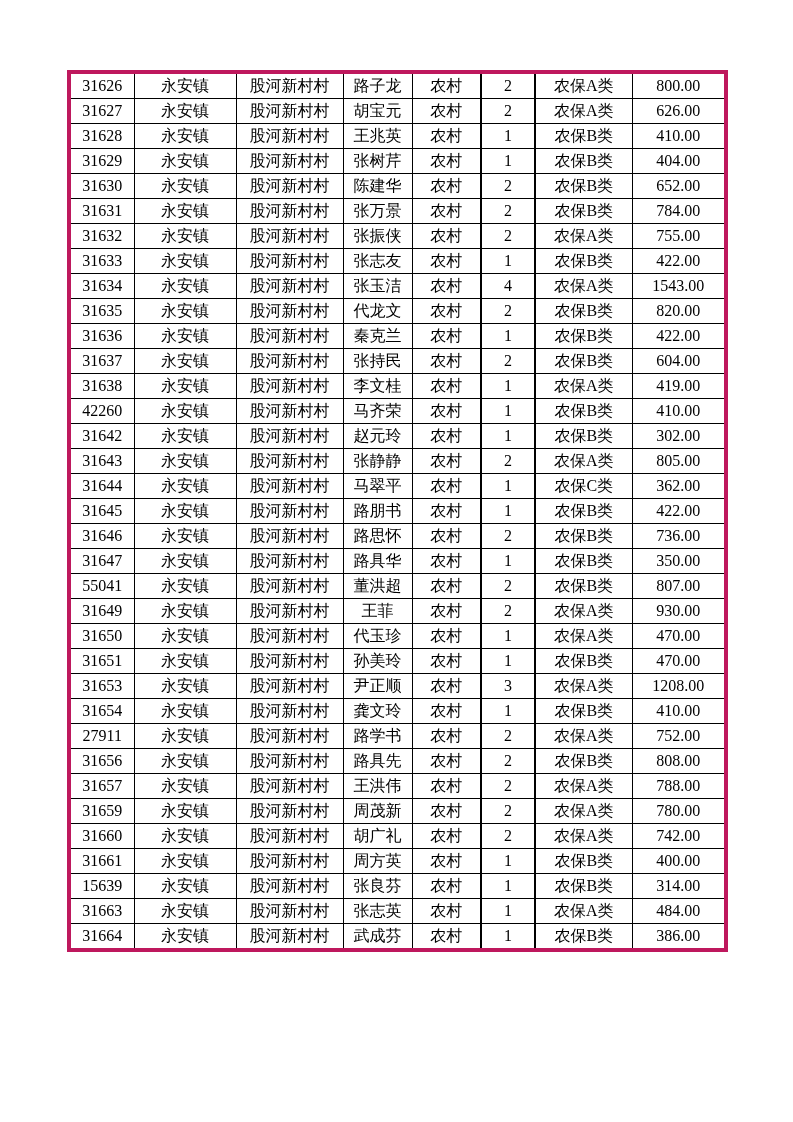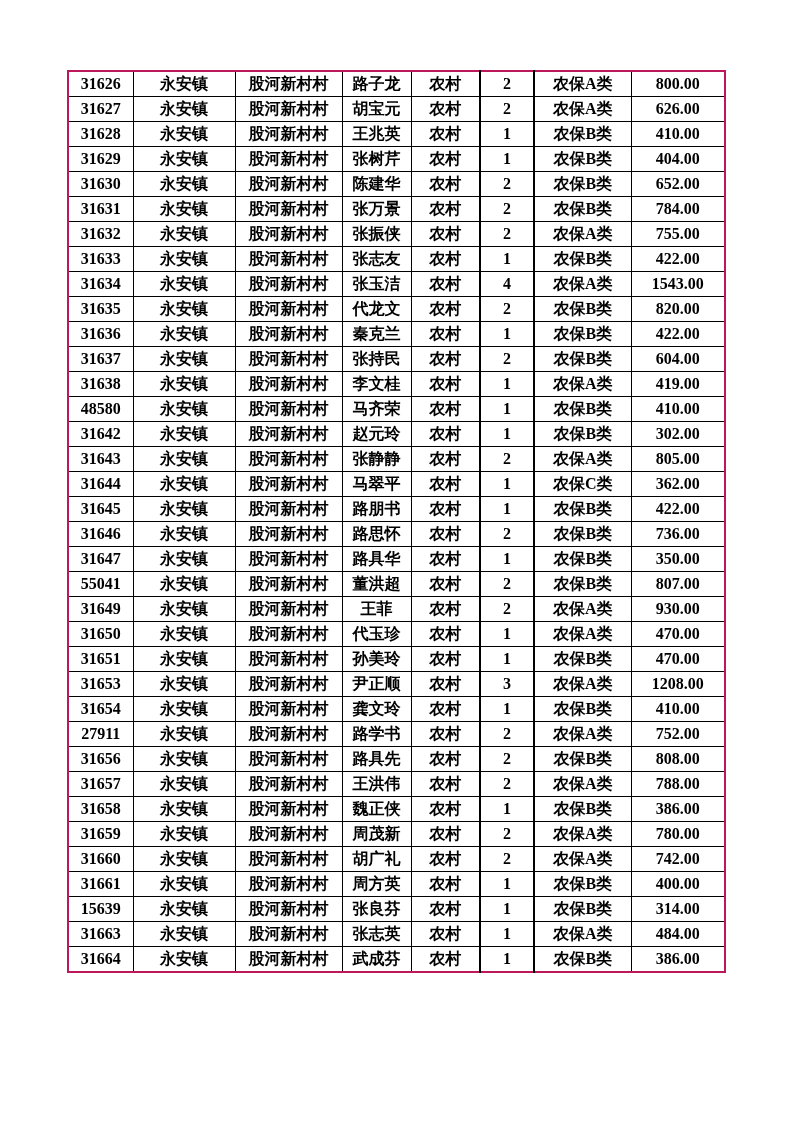--- a/index.html
+++ b/index.html
@@ -16,22 +16,21 @@
   }
   .sheet {
     position: absolute;
     left: 67px;
     top: 70px;
   }
   table.roster {
     border-collapse: collapse;
     table-layout: fixed;
     width: 657px;
-    border: 2px solid #be185d;
-    font-weight: bold;
+    border: 4px solid #be185d;
   }
   table.roster td {
     border: 1px solid #000000;
     height: 24px;
     padding: 0 2px;
     text-align: center;
     vertical-align: middle;
     font-size: 16px;
     line-height: 24px;
     white-space: nowrap;
@@ -189,21 +188,21 @@
           <td class="col-id">31638</td>
           <td class="col-town">永安镇</td>
           <td class="col-village">股河新村村</td>
           <td class="col-name">李文桂</td>
           <td class="col-residence">农村</td>
           <td class="col-count">1</td>
           <td class="col-insurance_type">农保A类</td>
           <td class="col-amount">419.00</td>
         </tr>
         <tr>
-          <td class="col-id">48580</td>
+          <td class="col-id">42260</td>
           <td class="col-town">永安镇</td>
           <td class="col-village">股河新村村</td>
           <td class="col-name">马齐荣</td>
           <td class="col-residence">农村</td>
           <td class="col-count">1</td>
           <td class="col-insurance_type">农保B类</td>
           <td class="col-amount">410.00</td>
         </tr>
         <tr>
           <td class="col-id">31642</td>
@@ -347,30 +346,20 @@
         </tr>
         <tr>
           <td class="col-id">31657</td>
           <td class="col-town">永安镇</td>
           <td class="col-village">股河新村村</td>
           <td class="col-name">王洪伟</td>
           <td class="col-residence">农村</td>
           <td class="col-count">2</td>
           <td class="col-insurance_type">农保A类</td>
           <td class="col-amount">788.00</td>
-        </tr>
-        <tr>
-          <td class="col-id">31658</td>
-          <td class="col-town">永安镇</td>
-          <td class="col-village">股河新村村</td>
-          <td class="col-name">魏正侠</td>
-          <td class="col-residence">农村</td>
-          <td class="col-count">1</td>
-          <td class="col-insurance_type">农保B类</td>
-          <td class="col-amount">386.00</td>
         </tr>
         <tr>
           <td class="col-id">31659</td>
           <td class="col-town">永安镇</td>
           <td class="col-village">股河新村村</td>
           <td class="col-name">周茂新</td>
           <td class="col-residence">农村</td>
           <td class="col-count">2</td>
           <td class="col-insurance_type">农保A类</td>
           <td class="col-amount">780.00</td>

